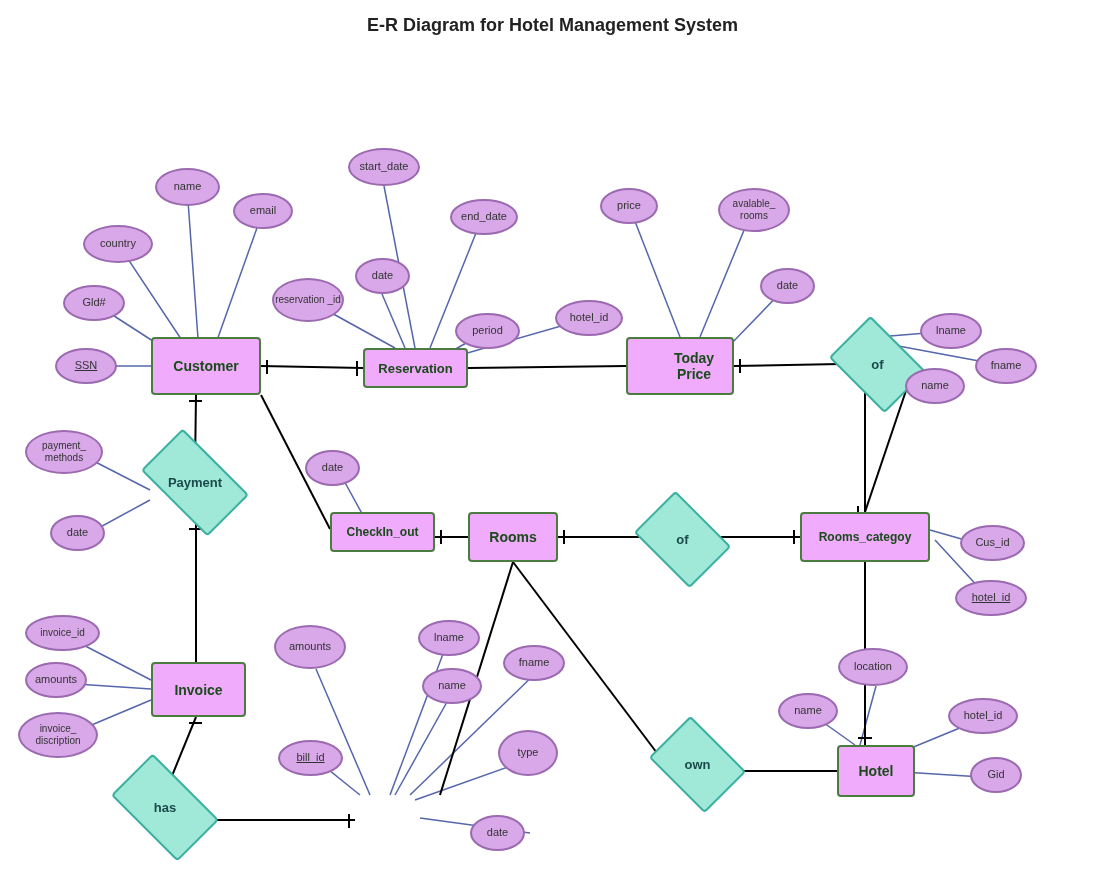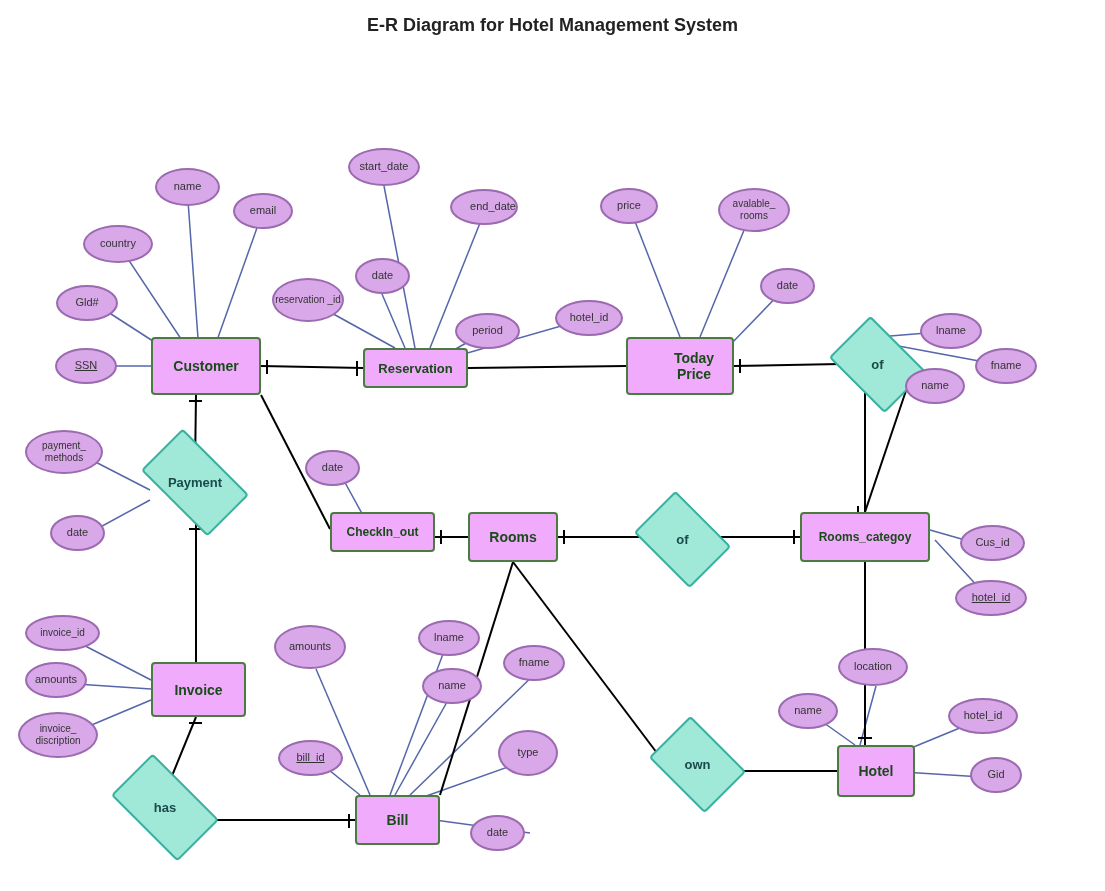--- a/index.html
+++ b/index.html
@@ -125,21 +125,20 @@
     <line x1="865" y1="562" x2="865" y2="745" stroke="#000" stroke-width="2"></line>
     <line x1="858" y1="738" x2="872" y2="738" stroke="#000" stroke-width="2"></line>
   </svg>
 
   <div class="entity" style="left:151px;top:337px;width:110px;height:58px;">Customer</div>
   <div class="entity" style="left:626px;top:337px;width:108px;height:58px;padding-left:28px;">Today Price</div>
   <div class="entity" style="left:363px;top:348px;width:105px;height:40px;font-size:13px;">Reservation</div>
   <div class="entity" style="left:468px;top:512px;width:90px;height:50px;">Rooms</div>
   <div class="entity" style="left:800px;top:512px;width:130px;height:50px;font-size:12px;">Rooms_categoy</div>
   <div class="entity" style="left:151px;top:662px;width:95px;height:55px;">Invoice</div>
-  <div class="entity" style="left:355px;top:795px;width:85px;height:50px;">Bill</div>
   <div class="entity" style="left:837px;top:745px;width:78px;height:52px;">Hotel</div>
   <div class="entity" style="left:330px;top:512px;width:105px;height:40px;font-size:12px;">CheckIn_out</div>
 
   <div class="diamond" style="left:840px;top:337px;width:75px;height:55px;">
       <span>of</span>
     </div>
   <div class="diamond" style="left:645px;top:512px;width:75px;height:55px;">
       <span>of</span>
     </div>
   <div class="diamond" style="left:150px;top:455px;width:90px;height:55px;">
@@ -154,30 +153,30 @@
 
   <div class="attr" style="left:155px;top:168px;width:65px;height:38px;">
       <span>name</span>
     </div>
   <div class="attr" style="left:233px;top:193px;width:60px;height:36px;">
       <span>email</span>
     </div>
   <div class="attr" style="left:83px;top:225px;width:70px;height:38px;">
       <span>country</span>
     </div>
-  <div class="attr" style="left:56px;top:285px;width:62px;height:36px;align-items:center;">
+  <div class="attr" style="left:63px;top:285px;width:62px;height:36px;align-items:center;">
       <span>Gld#</span>
     </div>
   <div class="attr underline" style="left:55px;top:348px;width:62px;height:36px;">
       <span style="text-decoration:underline;">SSN</span>
     </div>
   <div class="attr" style="left:348px;top:148px;width:72px;height:38px;">
       <span>start_date</span>
     </div>
-  <div class="attr" style="left:450px;top:189px;width:68px;height:36px;justify-content:flex-end;">
+  <div class="attr" style="left:450px;top:199px;width:68px;height:36px;">
       <span>end_date</span>
     </div>
   <div class="attr" style="left:355px;top:258px;width:55px;height:36px;">
       <span>date</span>
     </div>
   <div class="attr" style="left:272px;top:278px;width:72px;height:44px;font-size:10px;">
       <span>reservation
 _id</span>
     </div>
   <div class="attr" style="left:455px;top:313px;width:65px;height:36px;">

